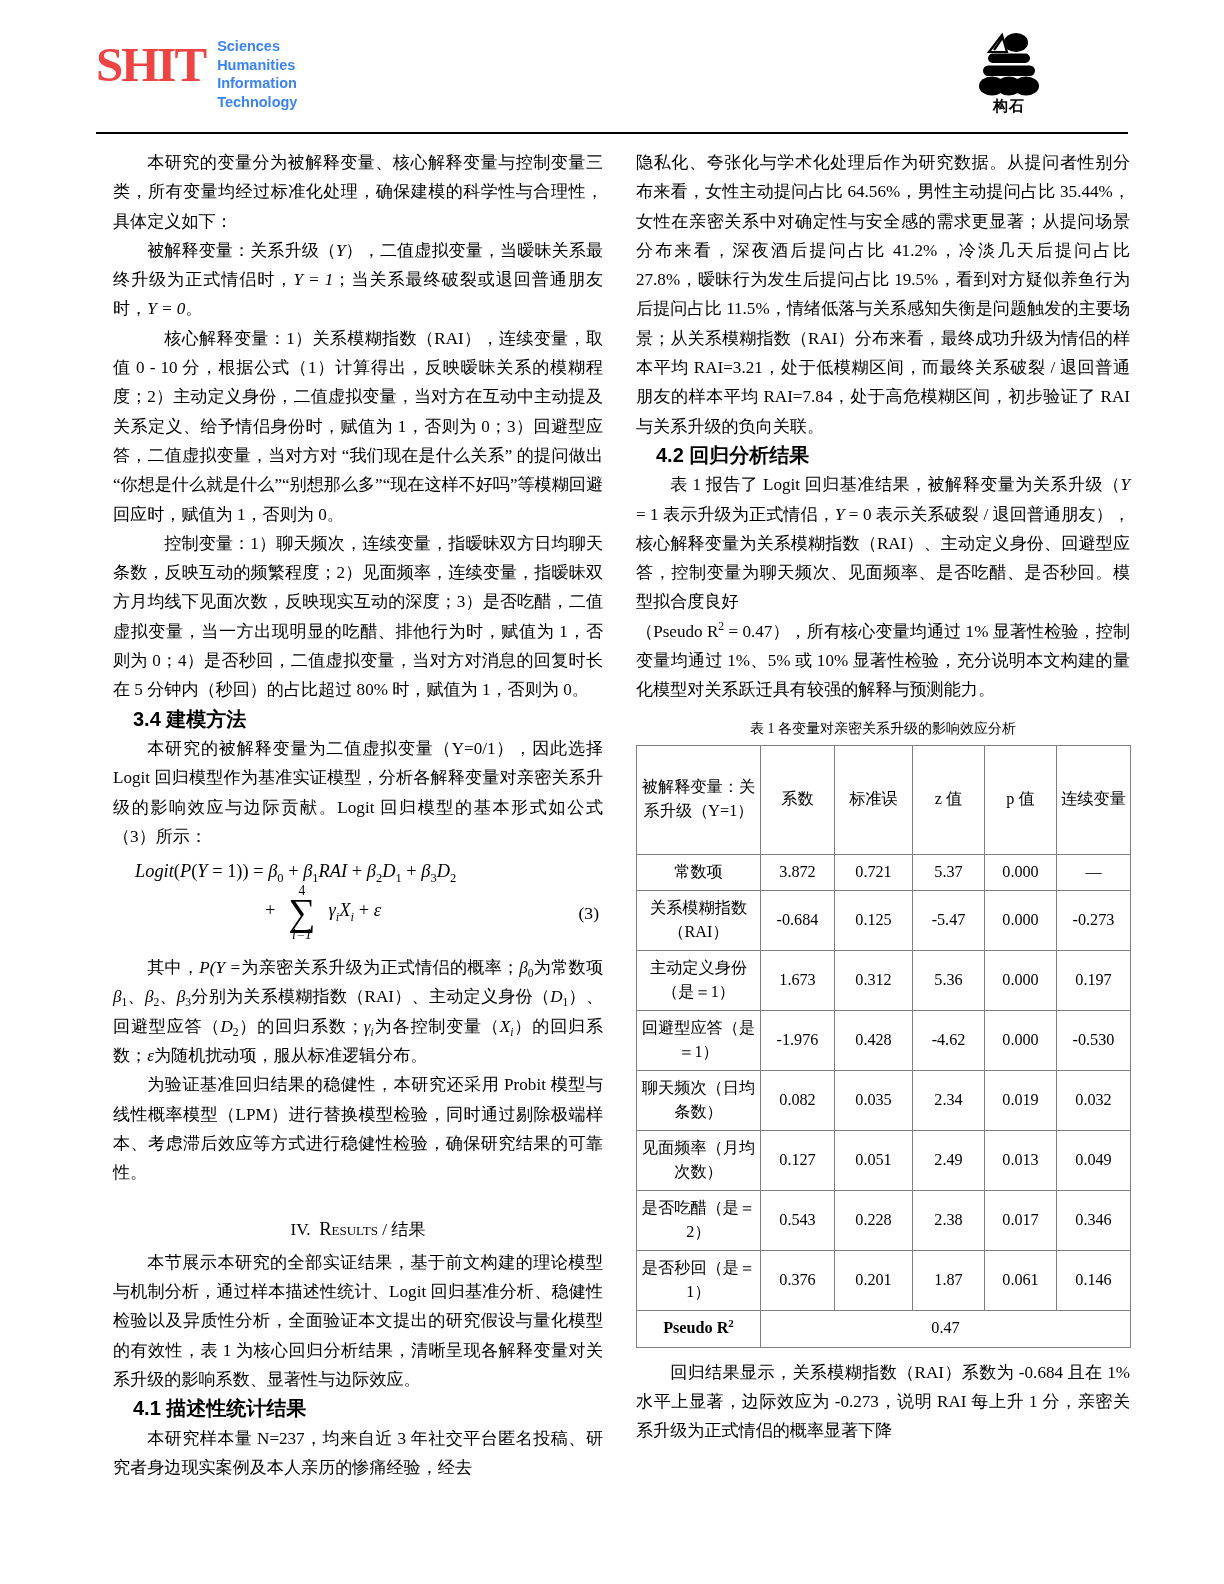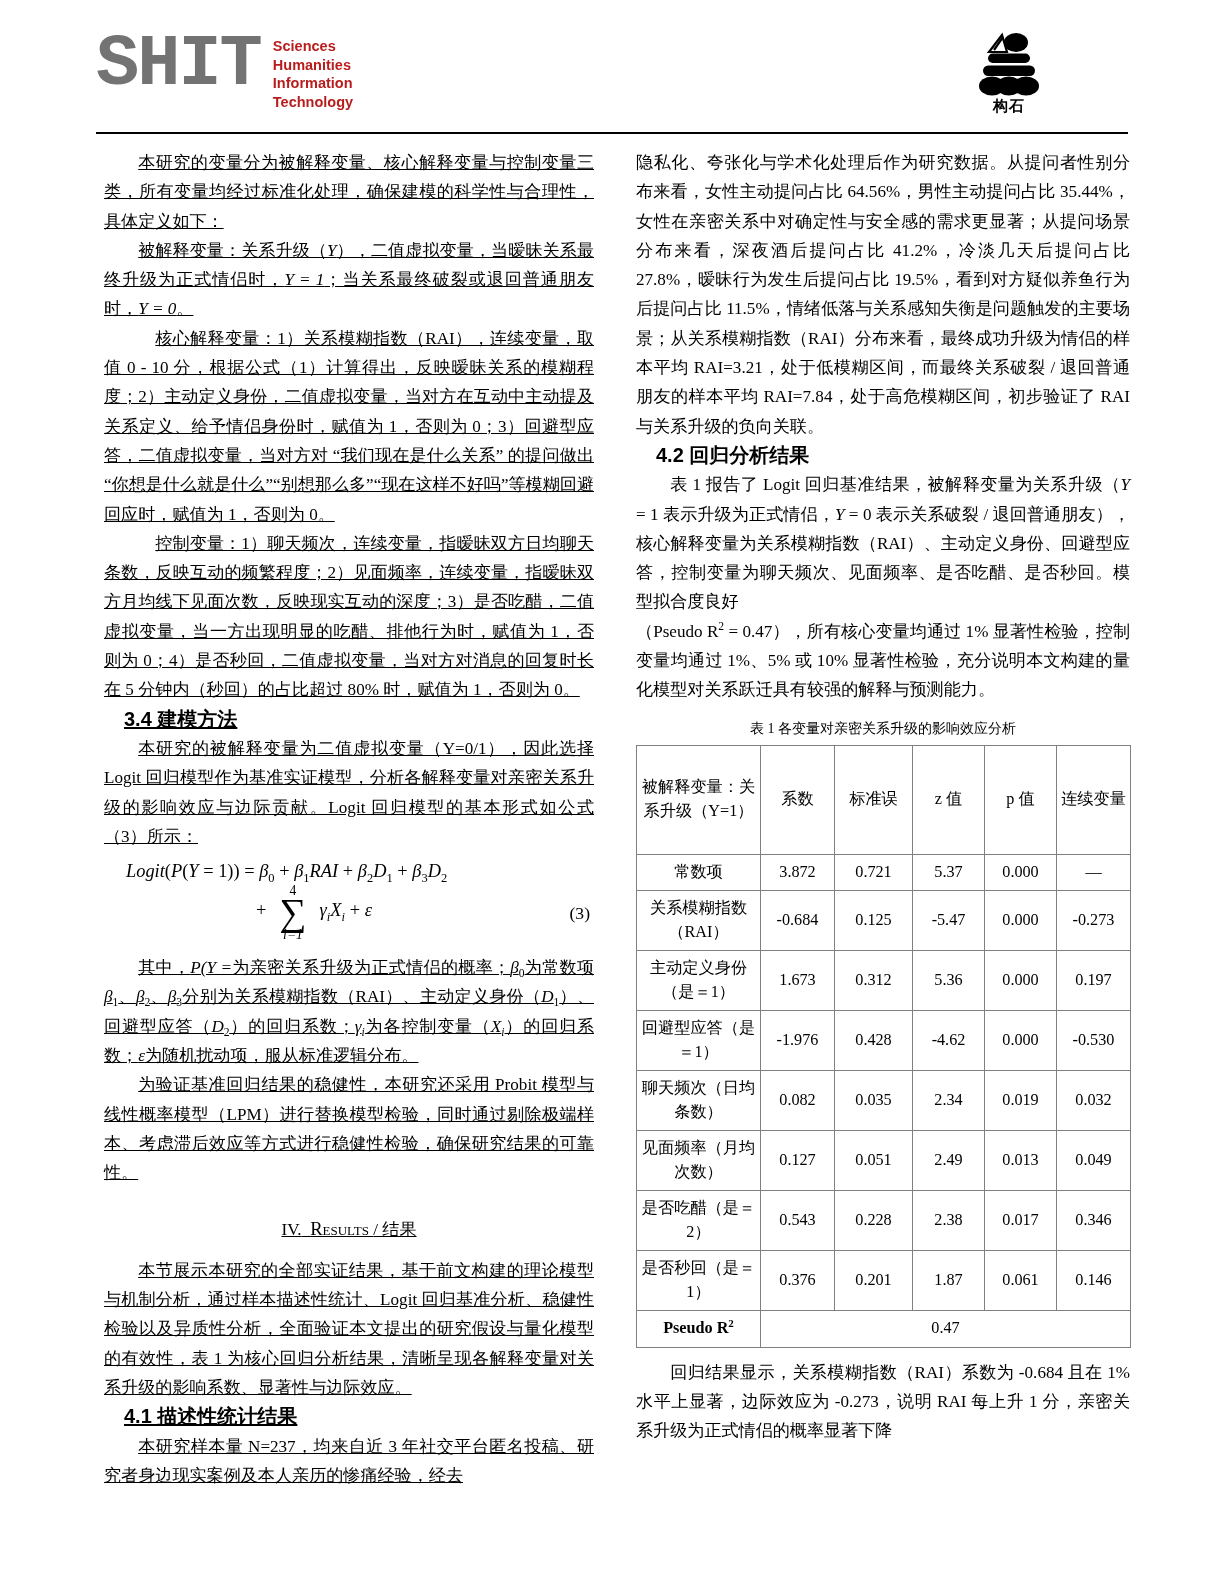--- a/index.html
+++ b/index.html
@@ -26,35 +26,35 @@
     height: 108px;
   }
   .brand {
     position: absolute;
     left: 0;
     top: 0;
     display: flex;
     align-items: flex-start;
   }
   .brand-word {
-    font-family: Liberation Mono, monospace;
+    font-family: Liberation Serif, serif;
     font-weight: bold;
-    font-size: 72px;
+    font-size: 49px;
     line-height: 74px;
     letter-spacing: -2px;
-    color: #737373;
+    color: #ef4444;
     margin-right: 12px;
   }
   .brand-expansion {
     font-family: "Liberation Sans", "DejaVu Sans", sans-serif;
     font-weight: bold;
     font-size: 14.5px;
     line-height: 18.6px;
     padding-top: 9px;
-    color: #b91c1c;
+    color: #3b82f6;
   }
   .brand-expansion div { white-space: nowrap; }
 
   .pub-logo {
     position: absolute;
     right: 64px;
     top: 2px;
     width: 110px;
     text-align: center;
   }
@@ -78,39 +78,39 @@
   
   .column {
     position: absolute;
     top: 148px;
     width: 490px;
     font-size: 17.1px;
     line-height: 29.3px;
     text-align: justify;
     text-justify: inter-character;
   }
-  .col-left  { left: 104px; text-decoration: underline; }
+  .col-left  { left: 113px; }
   .col-right { left: 636px; width: 494px; }
 
   p { margin: 0; }
   p.indent { text-indent: 2em; }
   p.indent3 { text-indent: 3em; }
 
   .sec-head {
     font-family: "Liberation Sans", "DejaVu Sans", sans-serif;
     font-weight: bold;
     font-size: 20px;
     line-height: 29.3px;
     text-indent: 1em;
     margin: 0;
   }
 
   .roman-head {
     text-align: center;
-    margin: 26px 0 12px 0;
+    margin: 26px 0 4px 0;
     font-size: 17.1px;
     line-height: 29.3px;
   }
   .roman-head .sc {
     font-variant: small-caps;
     font-size: 18.6px;
   }
 
   
   .mi { font-style: italic; font-family: "Liberation Serif", serif; }

